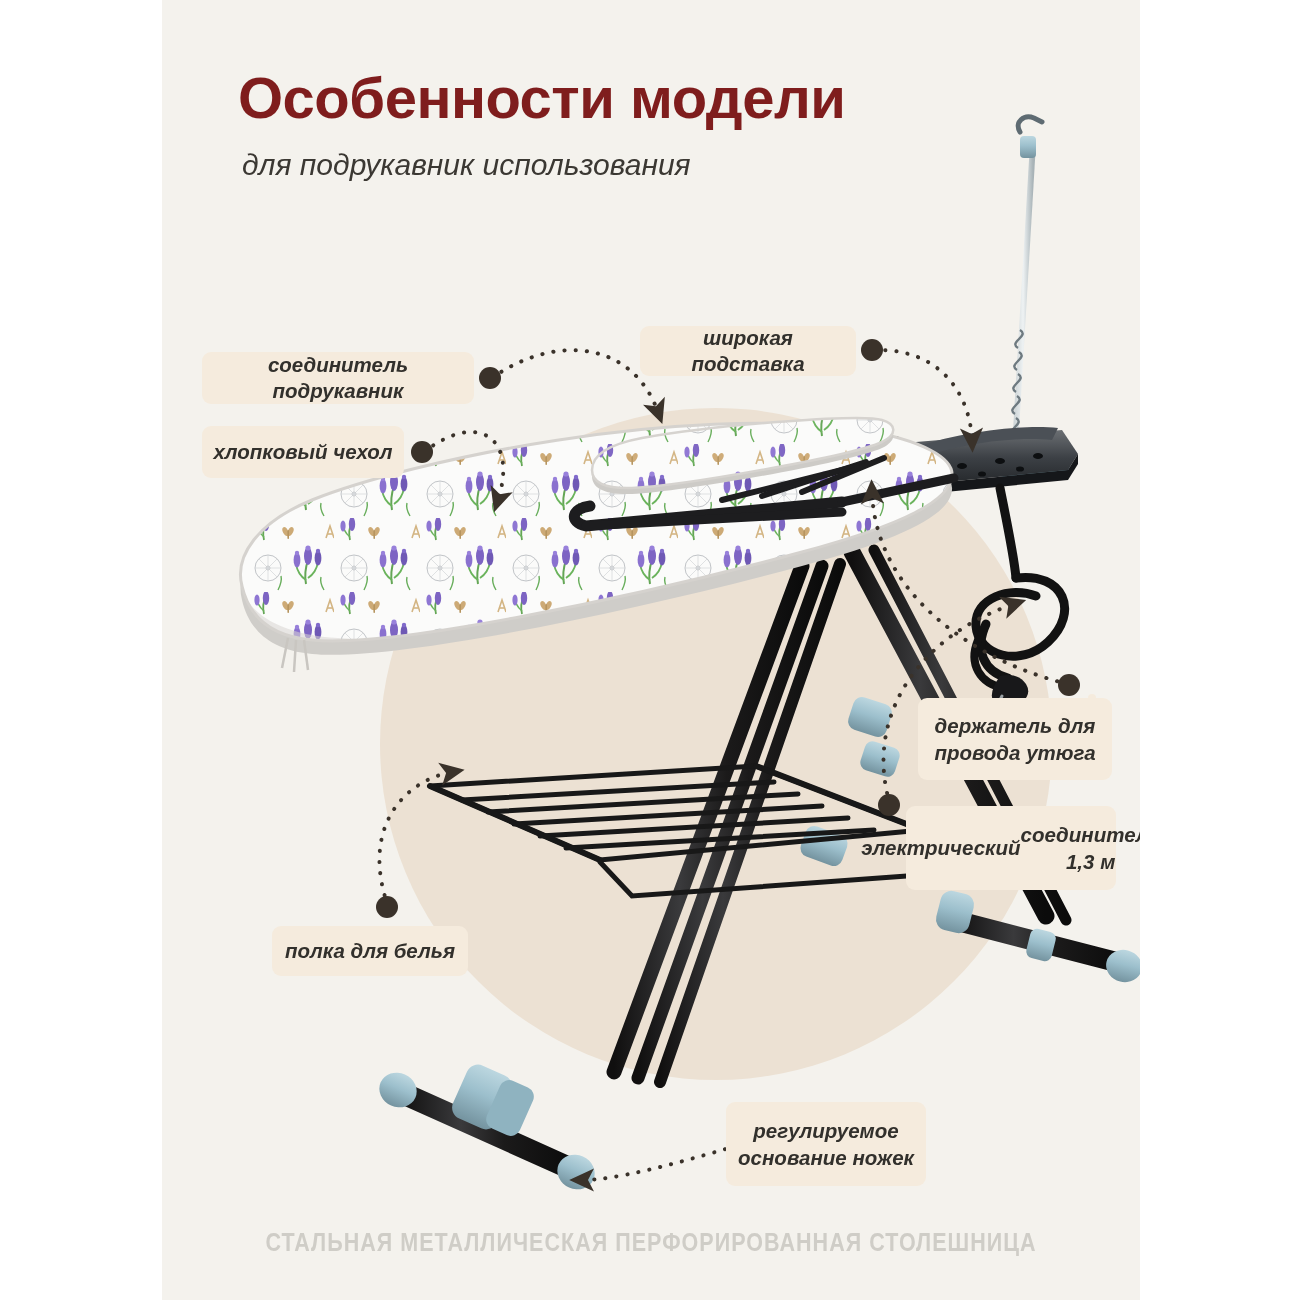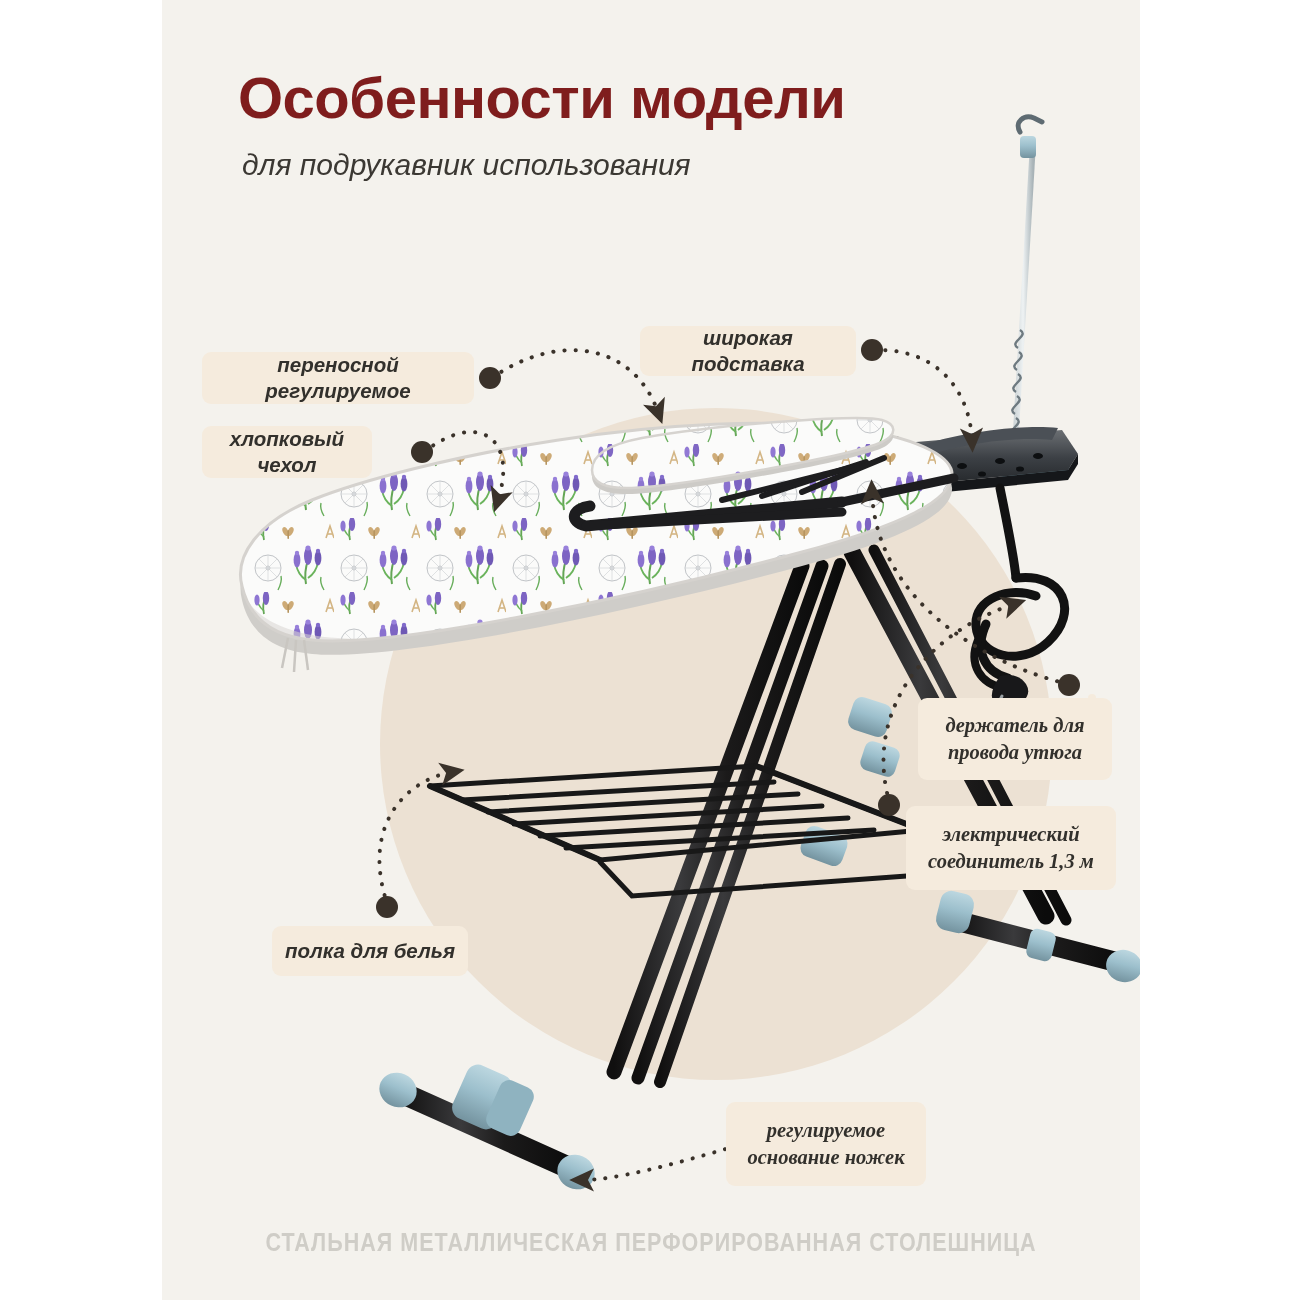--- a/index.html
+++ b/index.html
@@ -42,21 +42,21 @@
   }
 
   
   .lbl{
     position:absolute;background:#f5ebdd;border-radius:9px;
     color:#32302c;font-size:20.5px;font-weight:700;font-style:italic;
     display:flex;align-items:center;justify-content:center;
     text-align:center;line-height:1.28;padding:11px 4px;
     box-sizing:border-box;
   }
-  .lbl.two{line-height:1.32;font-family:Liberation Serif, serif;}
+  .lbl.two{line-height:1.32;}
 
   
   .svgover{position:absolute;left:0;top:0;width:978px;height:1300px;pointer-events:none;}
 
   
   .product{position:absolute;left:0;top:0;width:978px;height:1300px;}
 </style>
 </head>
 <body>
 
@@ -326,39 +326,39 @@
         <circle cx="727" cy="805" r="11"></circle>
         <circle cx="225" cy="907" r="11"></circle>
         <circle cx="575" cy="1146" r="11"></circle>
       </g>
     </svg>
 
     <div class="title">Особенности модели</div>
     <div class="subtitle">для подрукавник использования</div>
 
     <div class="lbl" style="left:40px;top:352px;width:272px;height:52px;">
-      <span>переносной регулируемое</span>
-    </div>
-
-    <div class="lbl" style="left:40px;top:426px;width:170px;height:52px;">
+      <span>соединитель подрукавник</span>
+    </div>
+
+    <div class="lbl" style="left:40px;top:426px;width:202px;height:52px;">
       <span>хлопковый чехол</span>
     </div>
 
     <div class="lbl" style="left:478px;top:326px;width:216px;height:50px;">
       <span>широкая подставка</span>
     </div>
 
     <div class="lbl two" style="left:926px;top:694px;width:0px;height:0px;"></div>
 
     <div class="lbl two" style="left:756px;top:698px;width:194px;height:82px;flex-direction:column;">
       <span>держатель для</span>
       <span>провода утюга</span>
     </div>
 
-    <div class="lbl two" style="left:744px;top:806px;width:210px;height:84px;flex-direction:column;">
+    <div class="lbl two" style="left:744px;top:806px;width:210px;height:84px;flex-direction:row;">
       <span>электрический</span>
       <span>соединитель 1,3 м</span>
     </div>
 
     <div class="lbl" style="left:110px;top:926px;width:196px;height:50px;align-items:center;">
       <span>полка для белья</span>
     </div>
 
     <div class="lbl two" style="left:564px;top:1102px;width:200px;height:84px;flex-direction:column;">
       <span>регулируемое</span>

